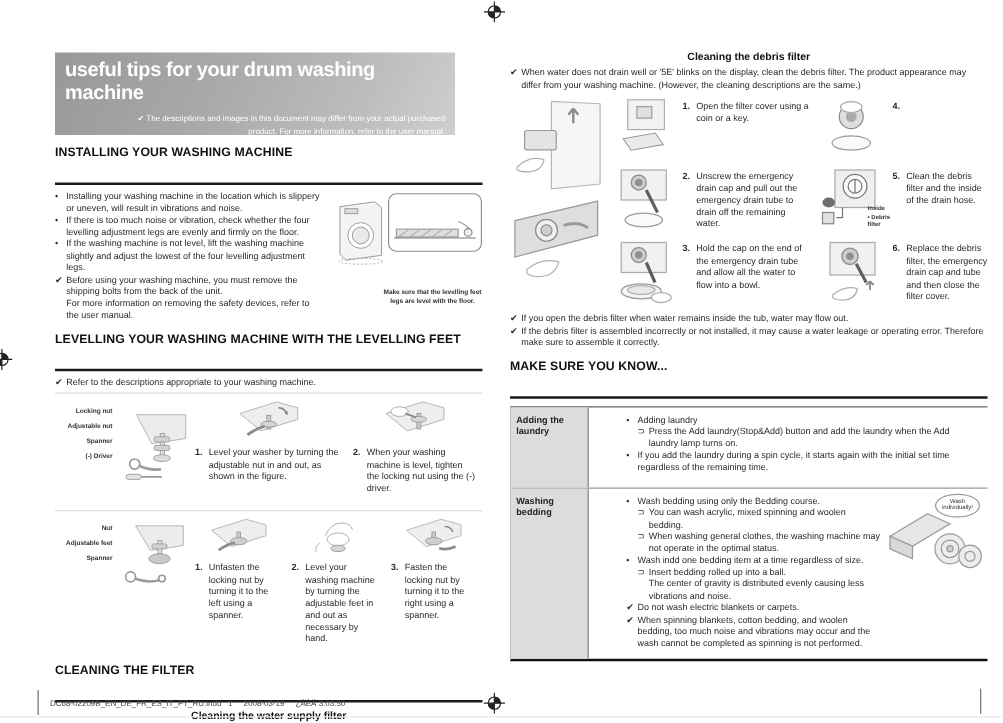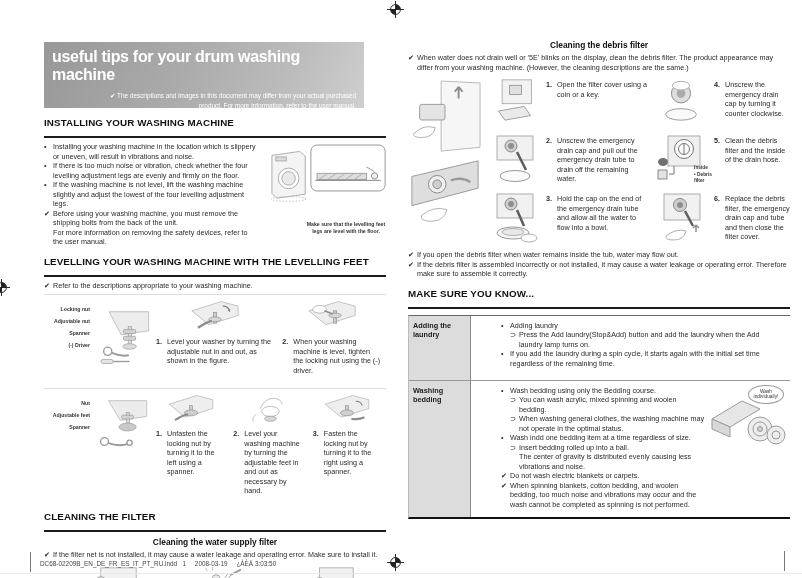--- a/index.html
+++ b/index.html
@@ -12,21 +12,21 @@
 
   
   .banner { width:320px; height:66px; padding:6px 8px;
             background:linear-gradient(115deg,#989898 0%,#a9a9a9 40%,#bcbcbc 75%,#cfcfcf 100%);
             color:#fff; }
   .banner .title { font-size:16px; font-weight:bold; letter-spacing:-0.3px; }
   .banner .note  { margin-top:7px; padding-left:48px; font-size:6.4px; line-height:1.5; text-align:right; }
 
   
   .h1 { font-size:9.8px; font-weight:bold; color:#111; letter-spacing:0.1px;
-        border-bottom:2px solid #1b1b1b; padding-bottom:8px; margin:9px 0 4px; }
+        border-bottom:2px solid #1b1b1b; padding-bottom:18px; margin:9px 0 4px; }
   .h2 { font-size:8.4px; font-weight:bold; color:#111; margin:5px 0 3px;text-align:center; }
 
   
   .ln { position:relative; padding-left:9px; font-size:7.2px; line-height:1.32; color:#2a2a2a; }
   .ln > .mk { position:absolute; left:0; top:0; }
   .ln.sub { padding-left:18px; }
   .ln.sub > .mk { left:9px; }
   .ln.cont { padding-left:18px; }
   .ln.flush { padding-left:9px; }
 
@@ -299,21 +299,21 @@
     </div>
     <div class="dg-thumb">
       <svg width="50" height="46" viewBox="0 0 50 48">
         <circle cx="25" cy="16" r="10" fill="#dedede" stroke="#8a8a8a"></circle>
         <circle cx="25" cy="16" r="4.5" fill="#ababab"></circle>
         <ellipse cx="25" cy="8" rx="9" ry="4.5" fill="#fff" stroke="#ababab"></ellipse>
         <ellipse cx="25" cy="38" rx="16" ry="6" fill="#fafafa" stroke="#9a9a9a"></ellipse>
       </svg>
     </div>
     <div class="dg-text">
-      <div class="step"><span class="num">4.</span><span>Unscrew the emergency drain cap by turning it counter clockwise.</span></div>
+      <div class="step"><span class="num">4.</span></div>
     </div>
 
     <div class="dg-thumb">
       <svg width="48" height="52" viewBox="0 0 48 52">
         <rect x="6" y="2" width="36" height="24" fill="#f1f1f1" stroke="#ababab"></rect>
         <circle cx="20" cy="12" r="6" fill="#cfcfcf" stroke="#8a8a8a"></circle>
         <circle cx="20" cy="12" r="3" fill="#8f8f8f"></circle>
         <line x1="26" y1="18" x2="35" y2="36" stroke="#5e5e5e" stroke-width="2.5"></line>
         <ellipse cx="24" cy="42" rx="15" ry="5.5" fill="#fafafa" stroke="#9a9a9a"></ellipse>
       </svg>

